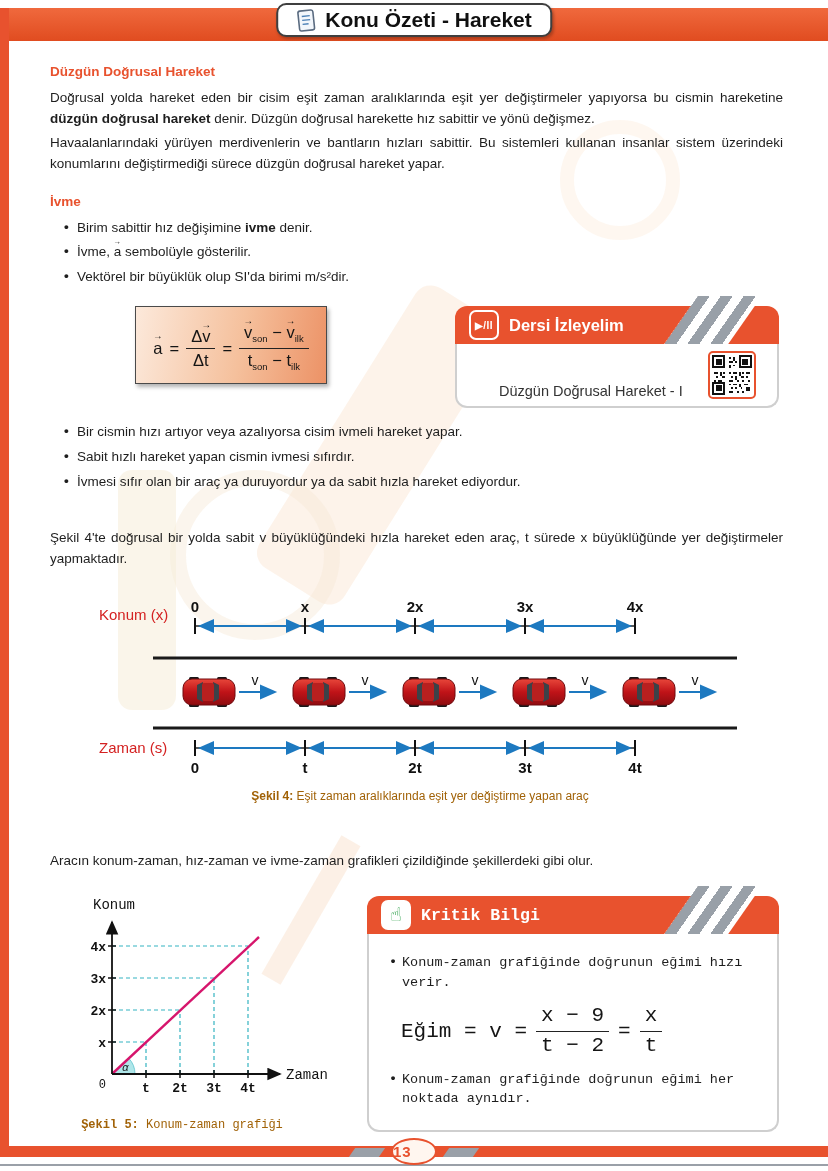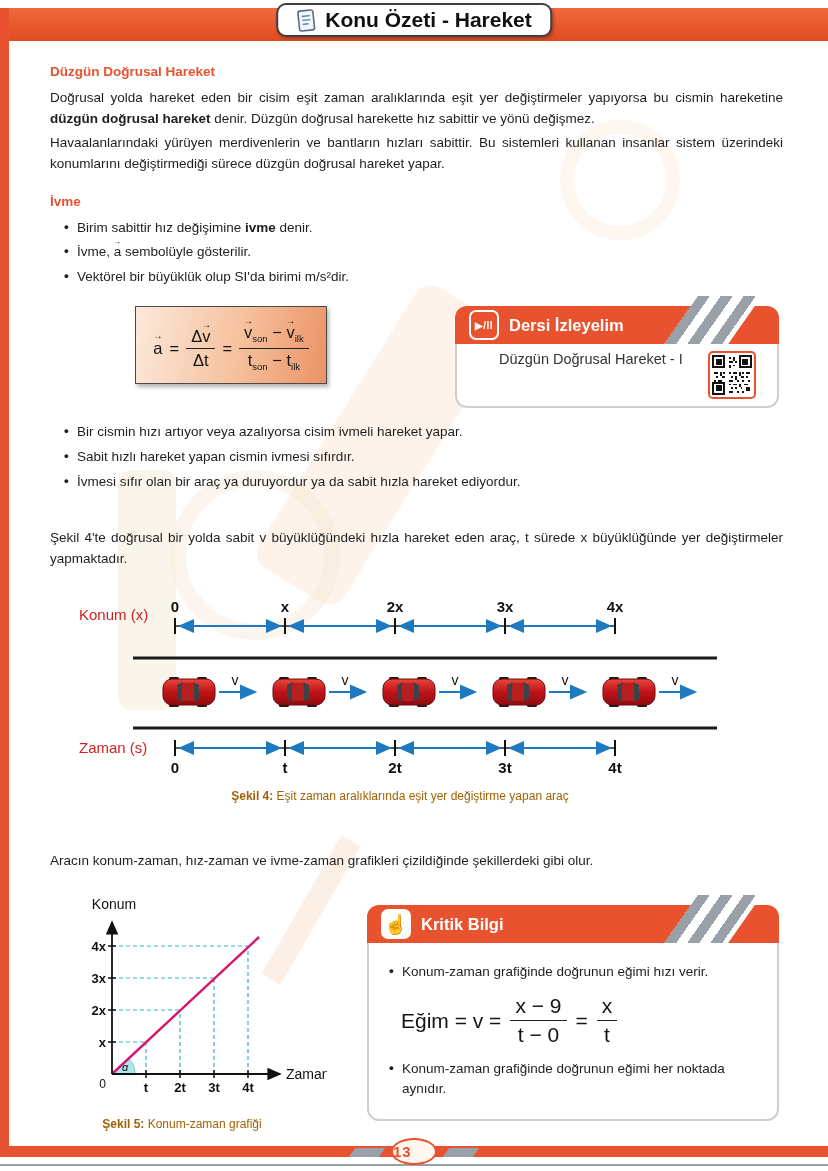--- a/index.html
+++ b/index.html
@@ -32,21 +32,21 @@
   
   .content { position:absolute; left:50px; right:45px; top:56px; z-index:2; }
   .sec-h { color:#e8522e; font-weight:bold; font-size:13.5px; margin:8px 0 9px; }
   .sec-h.ivme { margin-top:19px; }
   .para { font-size:13.5px; line-height:1.55; text-align:justify; margin:0 0 3px; color:#1e1e1e; }
   .bullets { list-style:none; margin:5px 0 0; padding-left:14px; }
   .bullets li { position:relative; padding-left:13px; margin:5px 0; font-size:13.5px; line-height:1.45; color:#1e1e1e; }
   .bullets li::before { content:"•"; position:absolute; left:0; top:-1px; font-weight:bold; }
 
   .row1 { display:flex; justify-content:space-between; align-items:flex-start; margin-top:20px; }
-  .row2 { display:flex; align-items:center; margin-top:24px; }
+  .row2 { display:flex; align-items:flex-end; margin-top:24px;font-family:Liberation Mono, monospace; }
 
   
   .formula-box { margin-left:85px; width:192px; min-height:70px; display:flex; align-items:center; justify-content:center; gap:7px; padding:16px 8px 10px; background:linear-gradient(100deg,#fce9db 0%,#f5c09c 55%,#ec9266 100%); border:1px solid #4a4a4a; box-shadow:2px 3px 4px rgba(0,0,0,.3); font-size:16.5px; color:#151515; }
   .frac { display:inline-flex; flex-direction:column; align-items:center; line-height:1.15; }
   .frac .num { border-bottom:1.4px solid #222; padding:0 5px 2px; white-space:nowrap; }
   .frac .den { padding-top:2px; white-space:nowrap; }
   sub { font-size:9.5px; }
   .vec { position:relative; display:inline-block; }
   .vec::after { content:"→"; position:absolute; left:50%; top:-0.85em; transform:translateX(-50%); font-size:0.58em; }
 
@@ -54,29 +54,29 @@
   .info-box { position:relative; }
   .info-box.dersi { width:324px; margin-right:4px; }
   .info-box.kritik { width:412px; margin-left:auto; margin-right:4px; }
   .info-header { position:relative; height:38px; background:#e8522e; border-radius:12px 12px 0 0; display:flex; align-items:center; gap:10px; padding:0 14px; }
   .info-title { color:#fff; font-weight:bold; font-size:16.5px; position:relative; z-index:2; }
   .stripes { position:absolute; top:-10px; right:34px; width:64px; height:48px; transform:skewX(-35deg); background:repeating-linear-gradient(90deg,#99a0a8 0 12px,#ffffff 12px 23px); z-index:1; }
   .icon-box { width:30px; height:30px; border-radius:7px; display:flex; align-items:center; justify-content:center; flex:0 0 auto; position:relative; z-index:2; }
   .play-icon { border:2px solid #fff; color:#fff; font-size:10px; font-weight:bold; letter-spacing:0.5px; }
   .hand-icon-box { background:#fff; color:#2fa14b; font-size:19px; }
   .info-body { background:#fff; border:2px solid #cfcfcf; border-top:none; border-radius:0 0 12px 12px; position:relative; z-index:2; }
-  .dersi-body { display:flex; align-items:flex-start; justify-content:space-between; padding:7px 21px 7px 42px; min-height:56px; }
+  .dersi-body { display:flex; align-items:flex-end; justify-content:space-between; padding:7px 21px 7px 42px; min-height:56px; }
   .video-title { font-size:14.5px; color:#333; }
   .qr-frame { border:2px solid #e8522e; border-radius:5px; background:#fff; padding:2px; display:inline-flex; }
   .kritik-body { padding:14px 16px 16px; }
   .kritik-body .bullets { padding-left:4px; }
   .kritik-formula { display:flex; align-items:center; gap:9px; margin:12px 0 12px 16px; font-size:21px; color:#151515; }
 
   
-  .fig4 { margin:30px 0 0 25px; width:650px; position:relative; }
+  .fig4 { margin:30px 0 0 45px; width:650px; position:relative; }
   .fig-caption { text-align:center; font-size:12px; color:#a16207; margin-top:5px; }
   .fig5 { width:265px; margin-left:12px; }
   .fig5 .fig-caption { width:240px; }
   .spacer-s4 { margin-top:37px; }
   .spacer-gr { margin-top:48px; }
 </style>
 </head>
 <body>
 
 <div class="page">
@@ -304,21 +304,21 @@
           <span class="info-title">Kritik Bilgi</span>
         </div>
         <div class="info-body kritik-body">
           <ul class="bullets">
             <li>Konum-zaman grafiğinde doğrunun eğimi hızı verir.</li>
           </ul>
           <div class="kritik-formula">
             <span>Eğim = v =</span>
             <span class="frac">
               <span class="num">x − 9</span>
-              <span class="den">t − 0</span>
+              <span class="den">t − 2</span>
             </span>
             <span>=</span>
             <span class="frac">
               <span class="num">x</span>
               <span class="den">t</span>
             </span>
           </div>
           <ul class="bullets">
             <li>Konum-zaman grafiğinde doğrunun eğimi her noktada aynıdır.</li>
           </ul>

